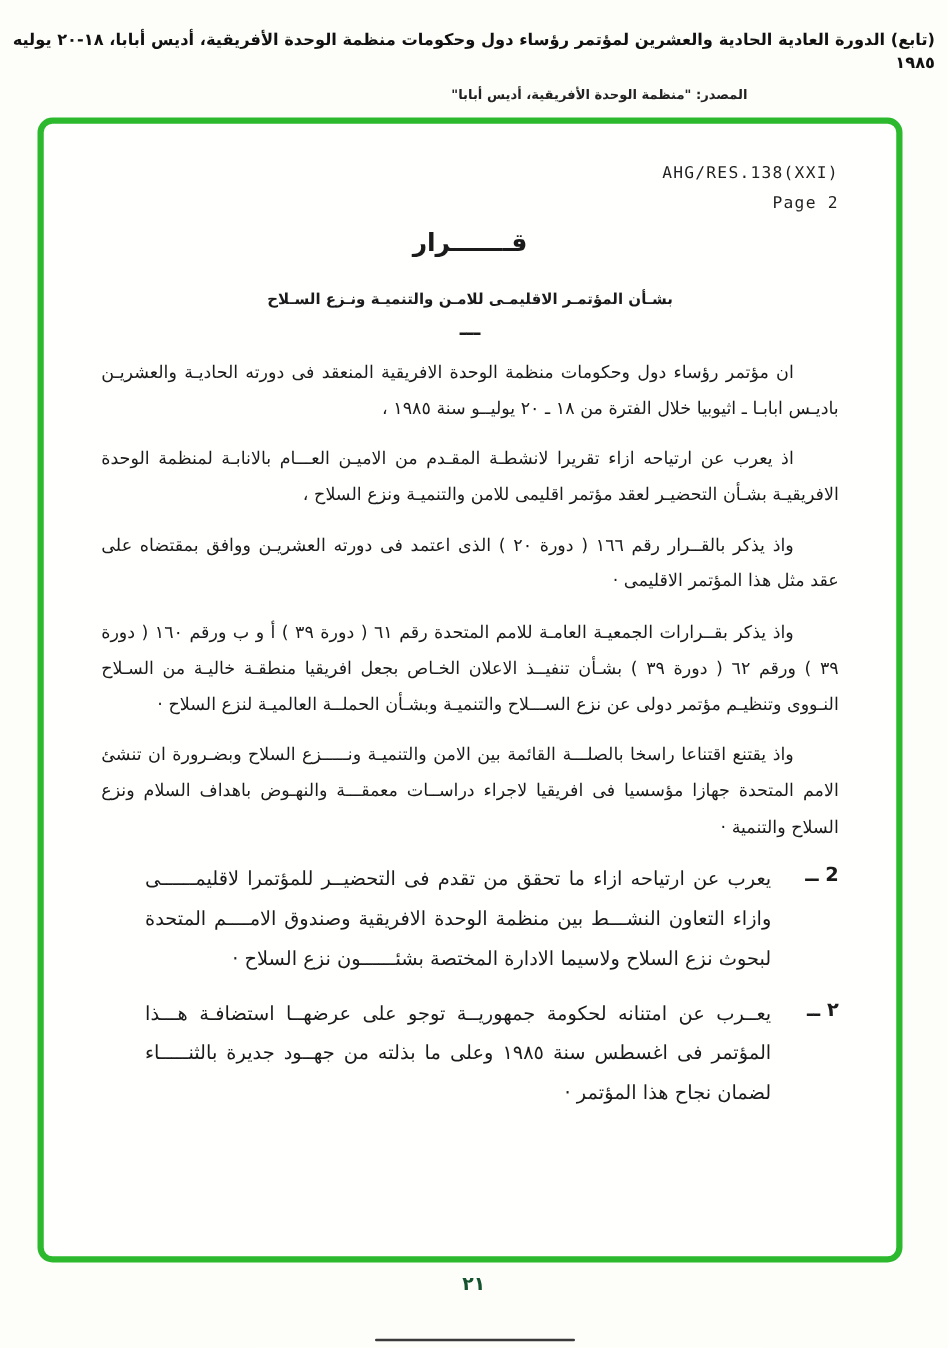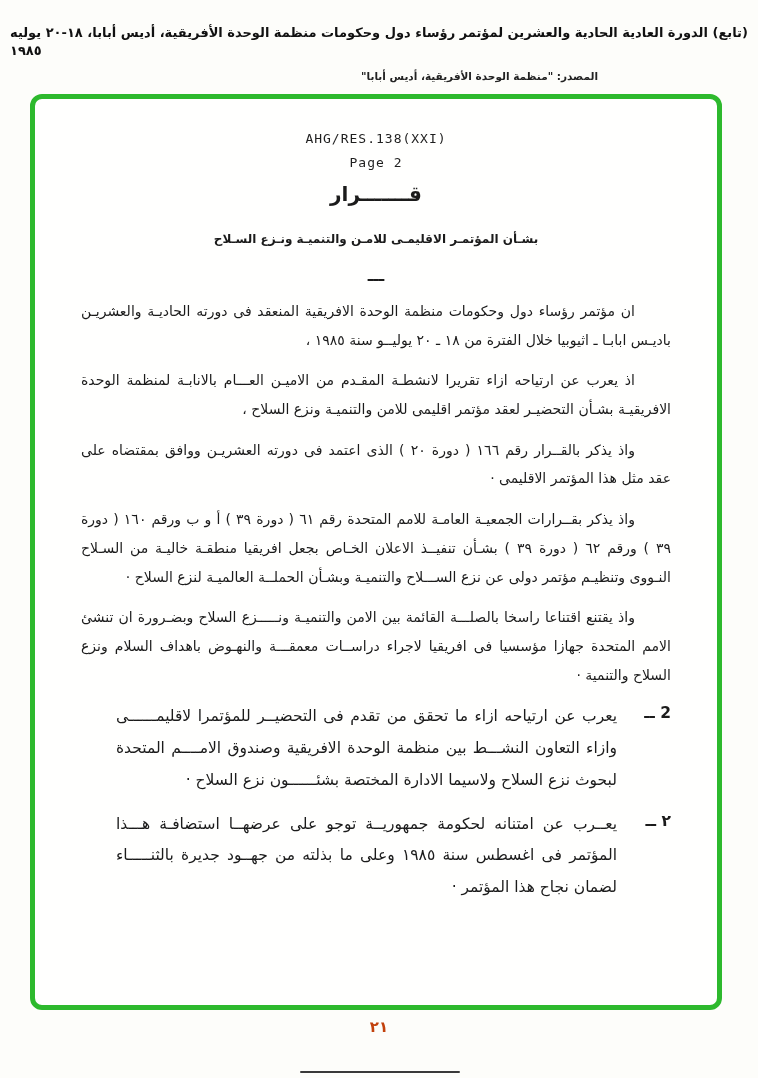--- a/index.html
+++ b/index.html
@@ -17,21 +17,21 @@
   .top-header {
     position: absolute;
     top: 24px;
     left: 10px;
     right: 10px;
     direction: rtl;
   }
   .header-line1 {
     font-size: 13px;
     font-weight: bold;
-    text-align: left;
+    text-align: right;
     line-height: 1.4;
     color: #111;
   }
   .header-line2 {
     font-size: 10.5px;
     font-weight: bold;
     text-align: right;
     padding-right: 150px;
     margin-top: 10px;
     color: #222;
@@ -51,21 +51,21 @@
   .doc-inner {
     direction: rtl;
     padding: 24px 46px 0 46px;
     height: 100%;
     overflow: hidden;
   }
 
   
   .ref-block {
     direction: ltr;
-    text-align: center;
+    text-align: right;
     font-family: "DejaVu Sans Mono", monospace;
     font-size: 13px;
     color: #1f1f1f;
     margin-top: 8px;
   }
   .ref-line { letter-spacing: 1px; }
   .page-line { margin-top: 9px; letter-spacing: 1px; }
 
   
   .title-block {
@@ -79,21 +79,21 @@
     letter-spacing: 1px;
   }
   .subtitle {
     font-size: 12px;
     font-weight: bold;
     margin-top: 26px;
   }
   .divider {
     font-size: 16px;
     font-weight: bold;
-    margin-top: 20px;
+    margin-top: 7px;
   }
 
   
   .doc-body p {
     font-size: 14px;
     line-height: 2.05;
     text-align: justify;
     text-indent: 36px;
     margin-bottom: 12px;
     color: #1b1b1b;
@@ -122,21 +122,21 @@
 
   
   .footer-page {
     position: absolute;
     bottom: 42px;
     left: 0;
     right: 0;
     text-align: center;
     font-size: 15px;
     font-weight: bold;
-    color: #c2410c;
+    color: #14532d;
   }
   .bottom-artifact {
     position: absolute;
     bottom: 5px;
     left: 300px;
     width: 160px;
     height: 2px;
     background: #3a3a3a;
     border-radius: 1px;
   }

